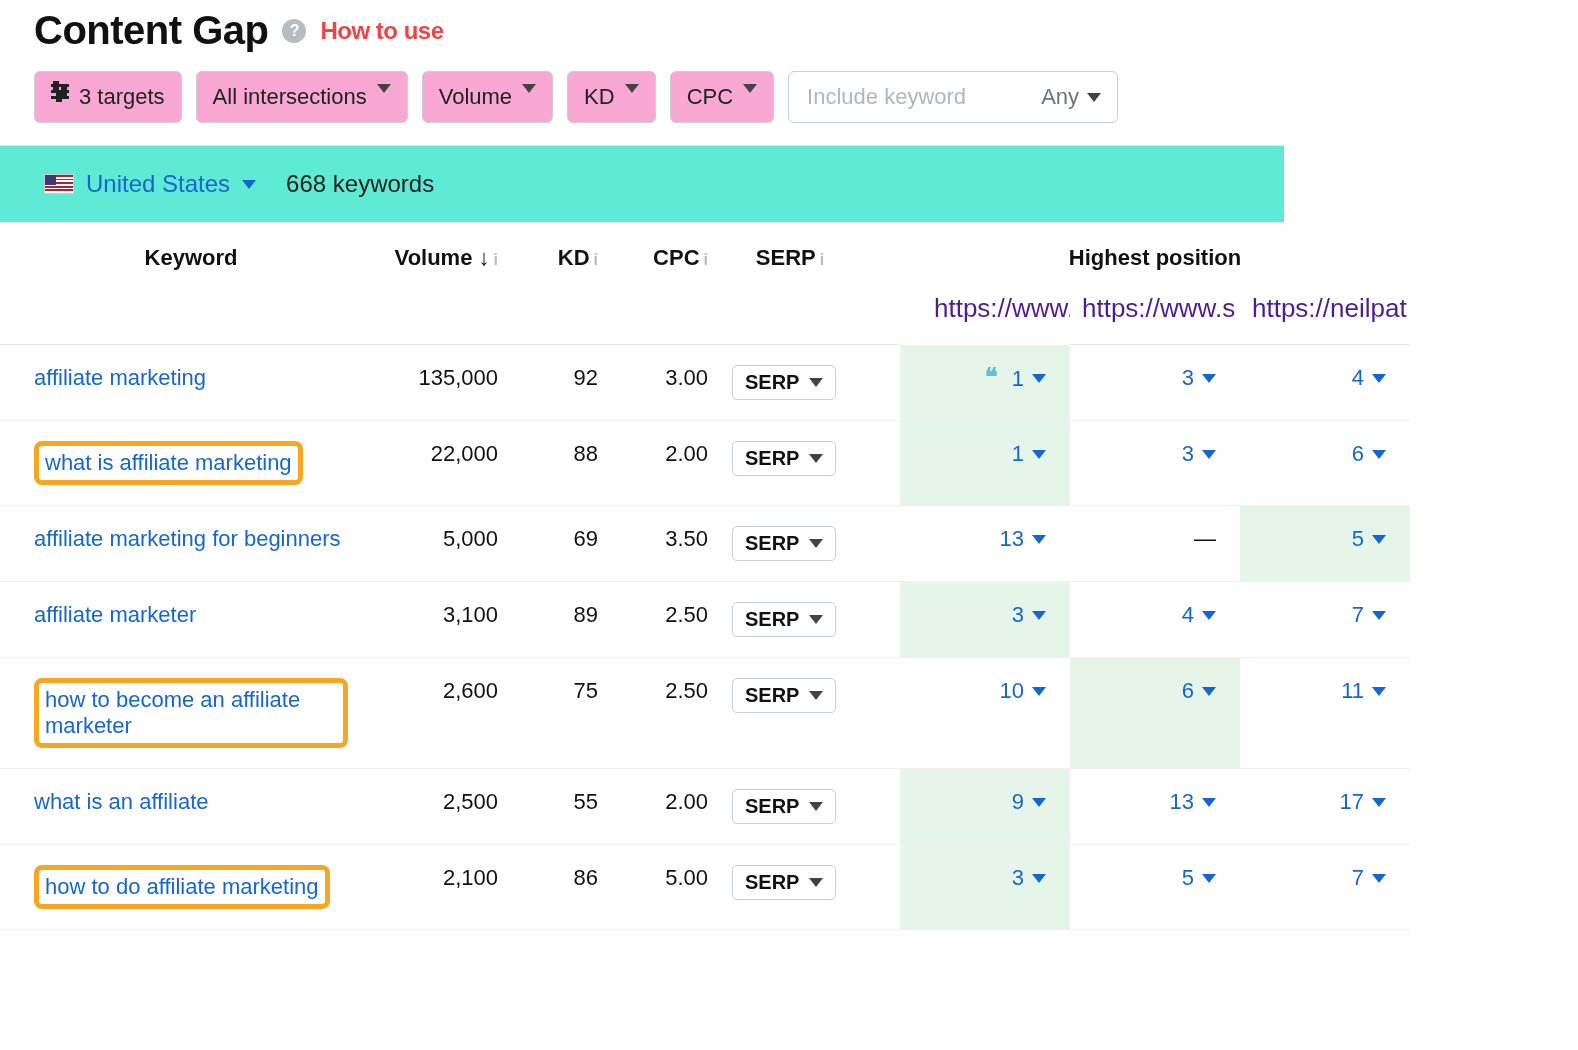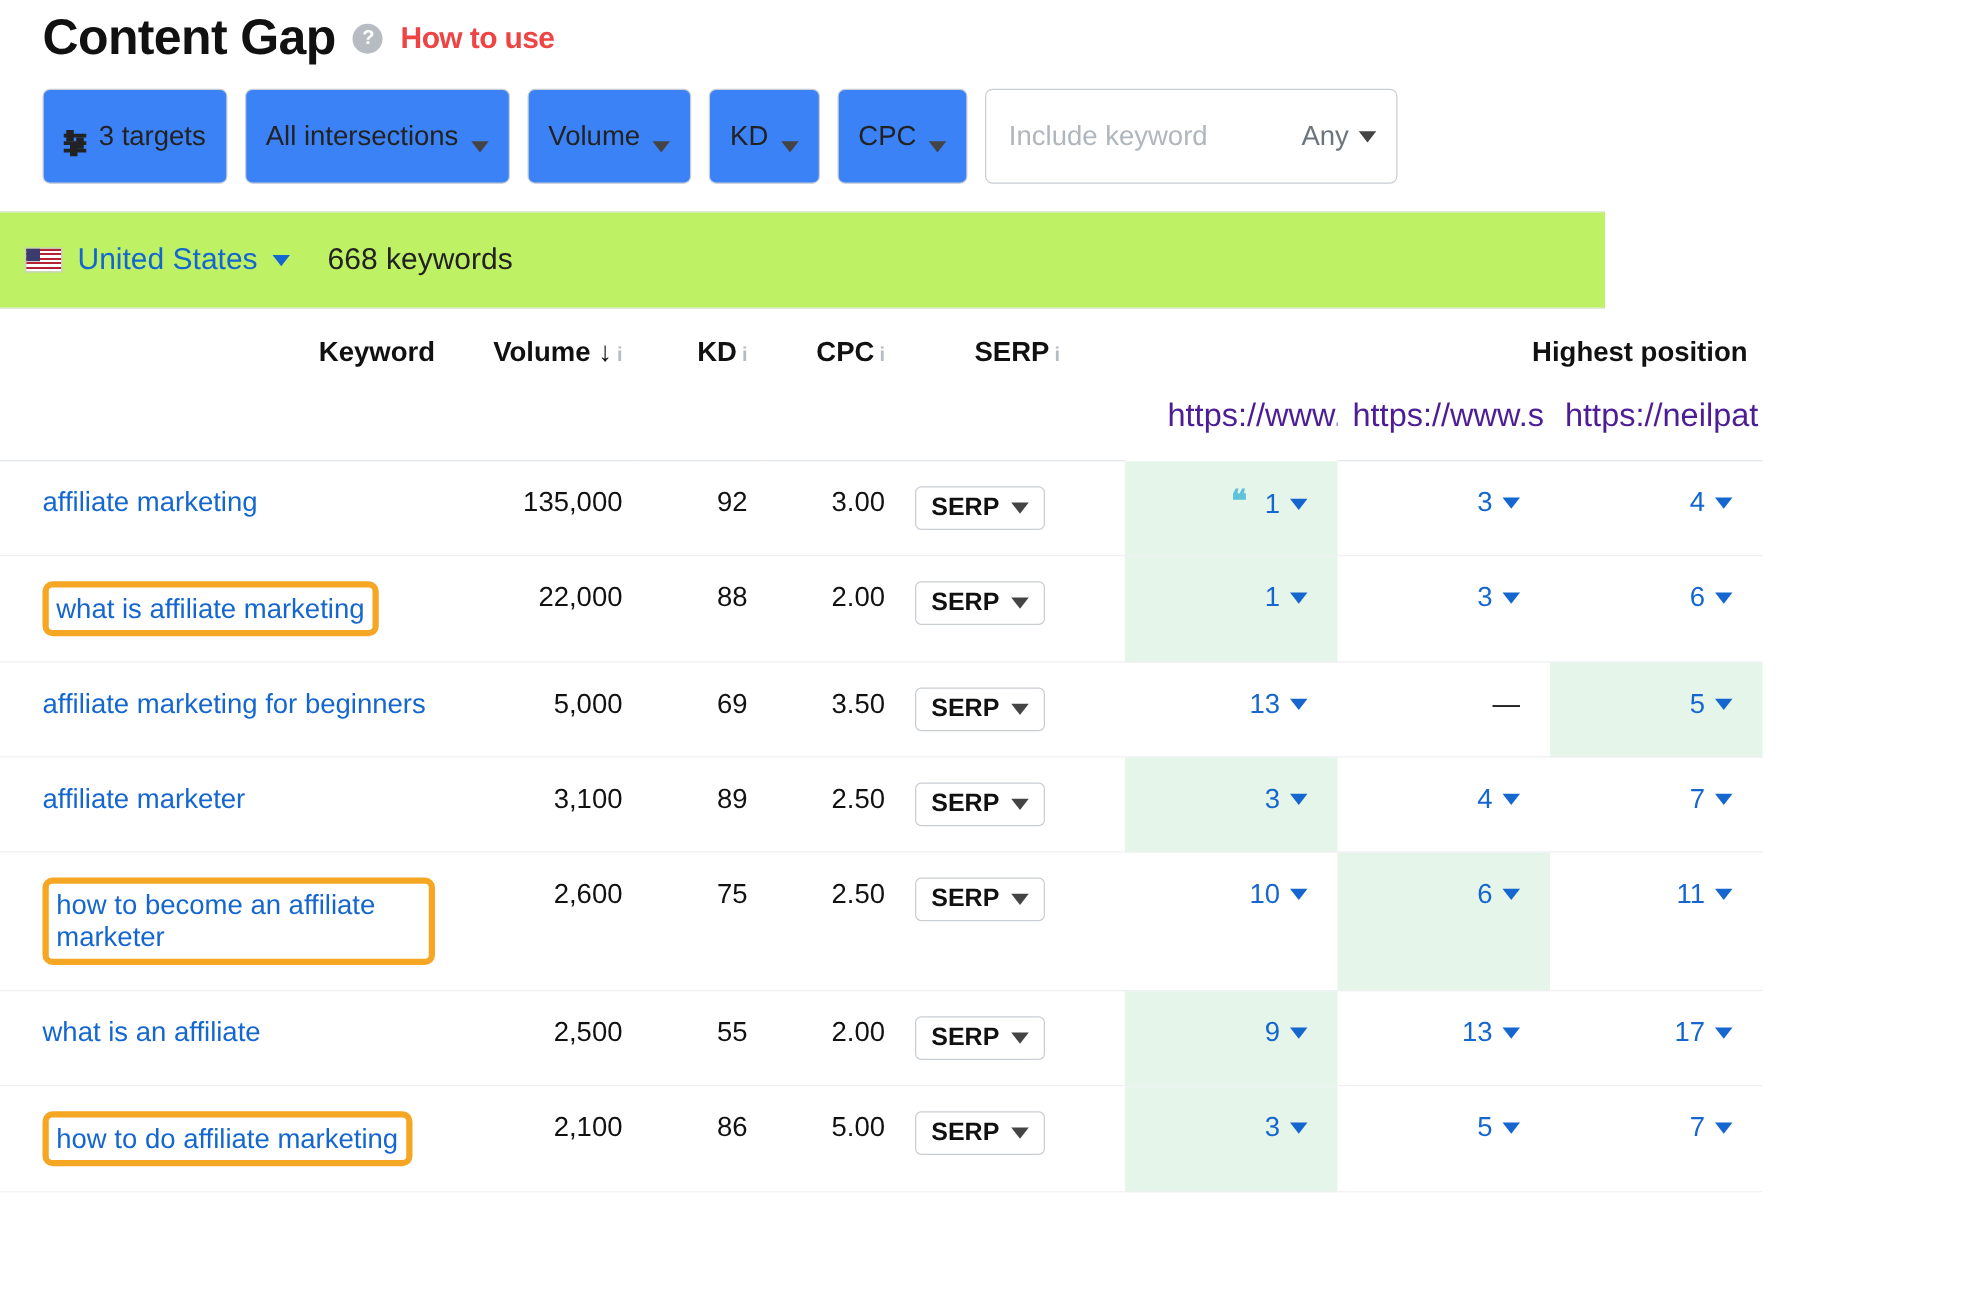--- a/index.html
+++ b/index.html
@@ -28,27 +28,27 @@
     color: #fff;
     display: inline-flex;
     align-items: center; justify-content: center;
     font-size: 16px; font-weight: 700;
   }
   .how-to-use { color: #ef4444; font-size: 24px; font-weight: 700; }
   .toolbar { display: flex; gap: 14px; }
   .pill {
     border: 1px solid #c9ced3;
     border-radius: 6px;
-    padding: 24px 16px;
+    padding: 12px 16px;
     display: inline-flex;
-    align-items: flex-end;
+    align-items: flex-start;
     gap: 10px;
     font-size: 22px;
     color: #222;
-    background: #3b82f6;
+    background: #f9a8d4;
     cursor: pointer;
     white-space: nowrap;
   }
   .caret {
     width: 0; height: 0;
     border-left: 7px solid transparent;
     border-right: 7px solid transparent;
     border-top: 9px solid #444;
   }
   .sliders-icon { display:inline-flex; flex-direction:column; gap:3px; }
@@ -72,42 +72,42 @@
   .include-wrap input {
     border: none; outline: none;
     font-size: 22px;
     width: 200px;
     color: #111;
   }
   .include-wrap input::placeholder { color: #b0b6bd; }
   .any-sel { color: #6c757d; display:flex; align-items:center; gap:8px; }
 
   .meta-bar {
-    background: #bef264;
+    background: #5eead4;
     border-top: 1px solid #e4e7ea;
     border-bottom: 1px solid #e4e7ea;
-    padding: 24px 20px;
+    padding: 24px 44px;
     display: flex; align-items: center; gap: 30px;
     font-size: 24px;
   }
   .flag {
     width: 30px; height: 20px;
     display: inline-block;
     background: linear-gradient(to bottom, #b22234 0 10%, #fff 10% 20%, #b22234 20% 30%, #fff 30% 40%, #b22234 40% 50%, #fff 50% 60%, #b22234 60% 70%, #fff 70% 80%, #b22234 80% 90%, #fff 90% 100%);
     position: relative;
     border:1px solid #ccc;
   }
   .flag::before { content:""; position:absolute; left:0; top:0; width:40%; height:55%; background:#3c3b6e; }
   .country-select { color: #1567cf; display:flex; align-items:center; gap:12px; cursor:pointer; font-weight:400; }
   .caret-blue { width:0;height:0;border-left:7px solid transparent;border-right:7px solid transparent;border-top:9px solid #1567cf; }
   .kw-count { color: #222; }
 
   table { width:100%; border-collapse: collapse; table-layout: fixed; }
   thead th {
-    text-align: right;
+    text-align: center;
     font-weight: 700;
     font-size: 22px;
     color: #111;
     padding: 22px 12px 18px;
     vertical-align: top;
     border-bottom: 1px solid #e4e7ea;
   }
   thead th.num { text-align:right; }
   .info-i { color:#b7bcc2; font-weight:700; margin-left:4px; font-size:16px; }
   .sort-arrow { font-weight:700; }

